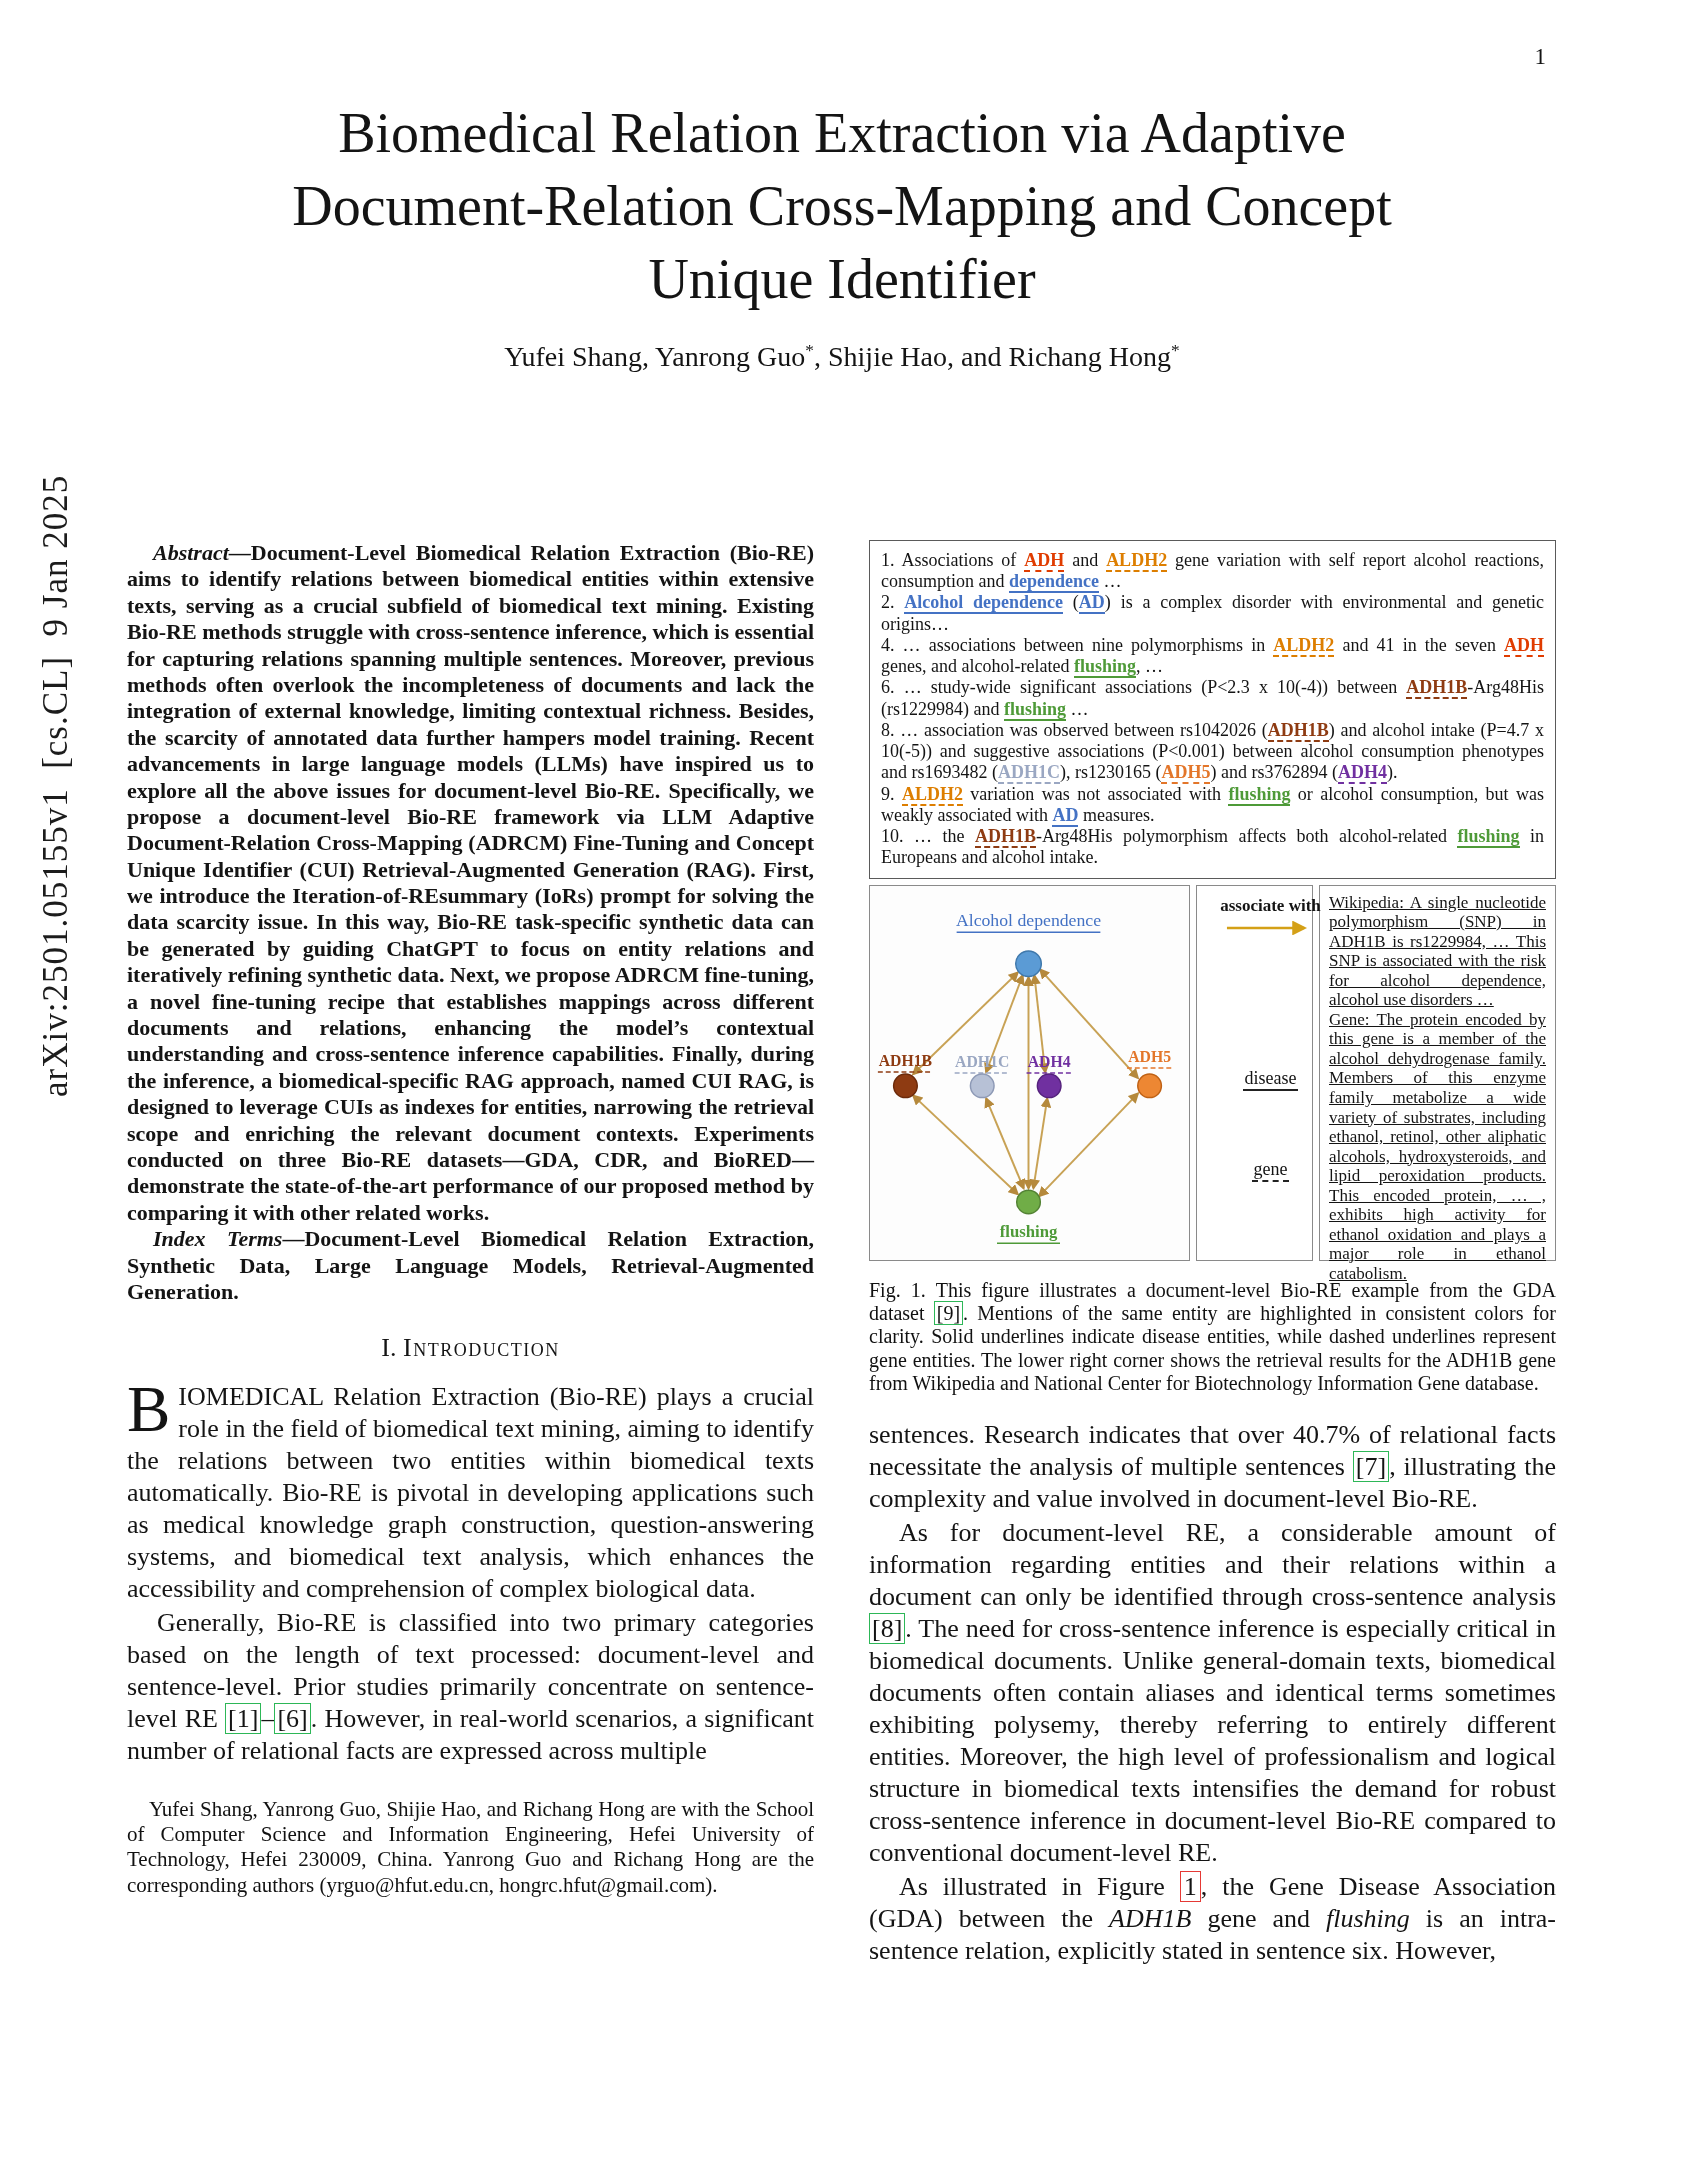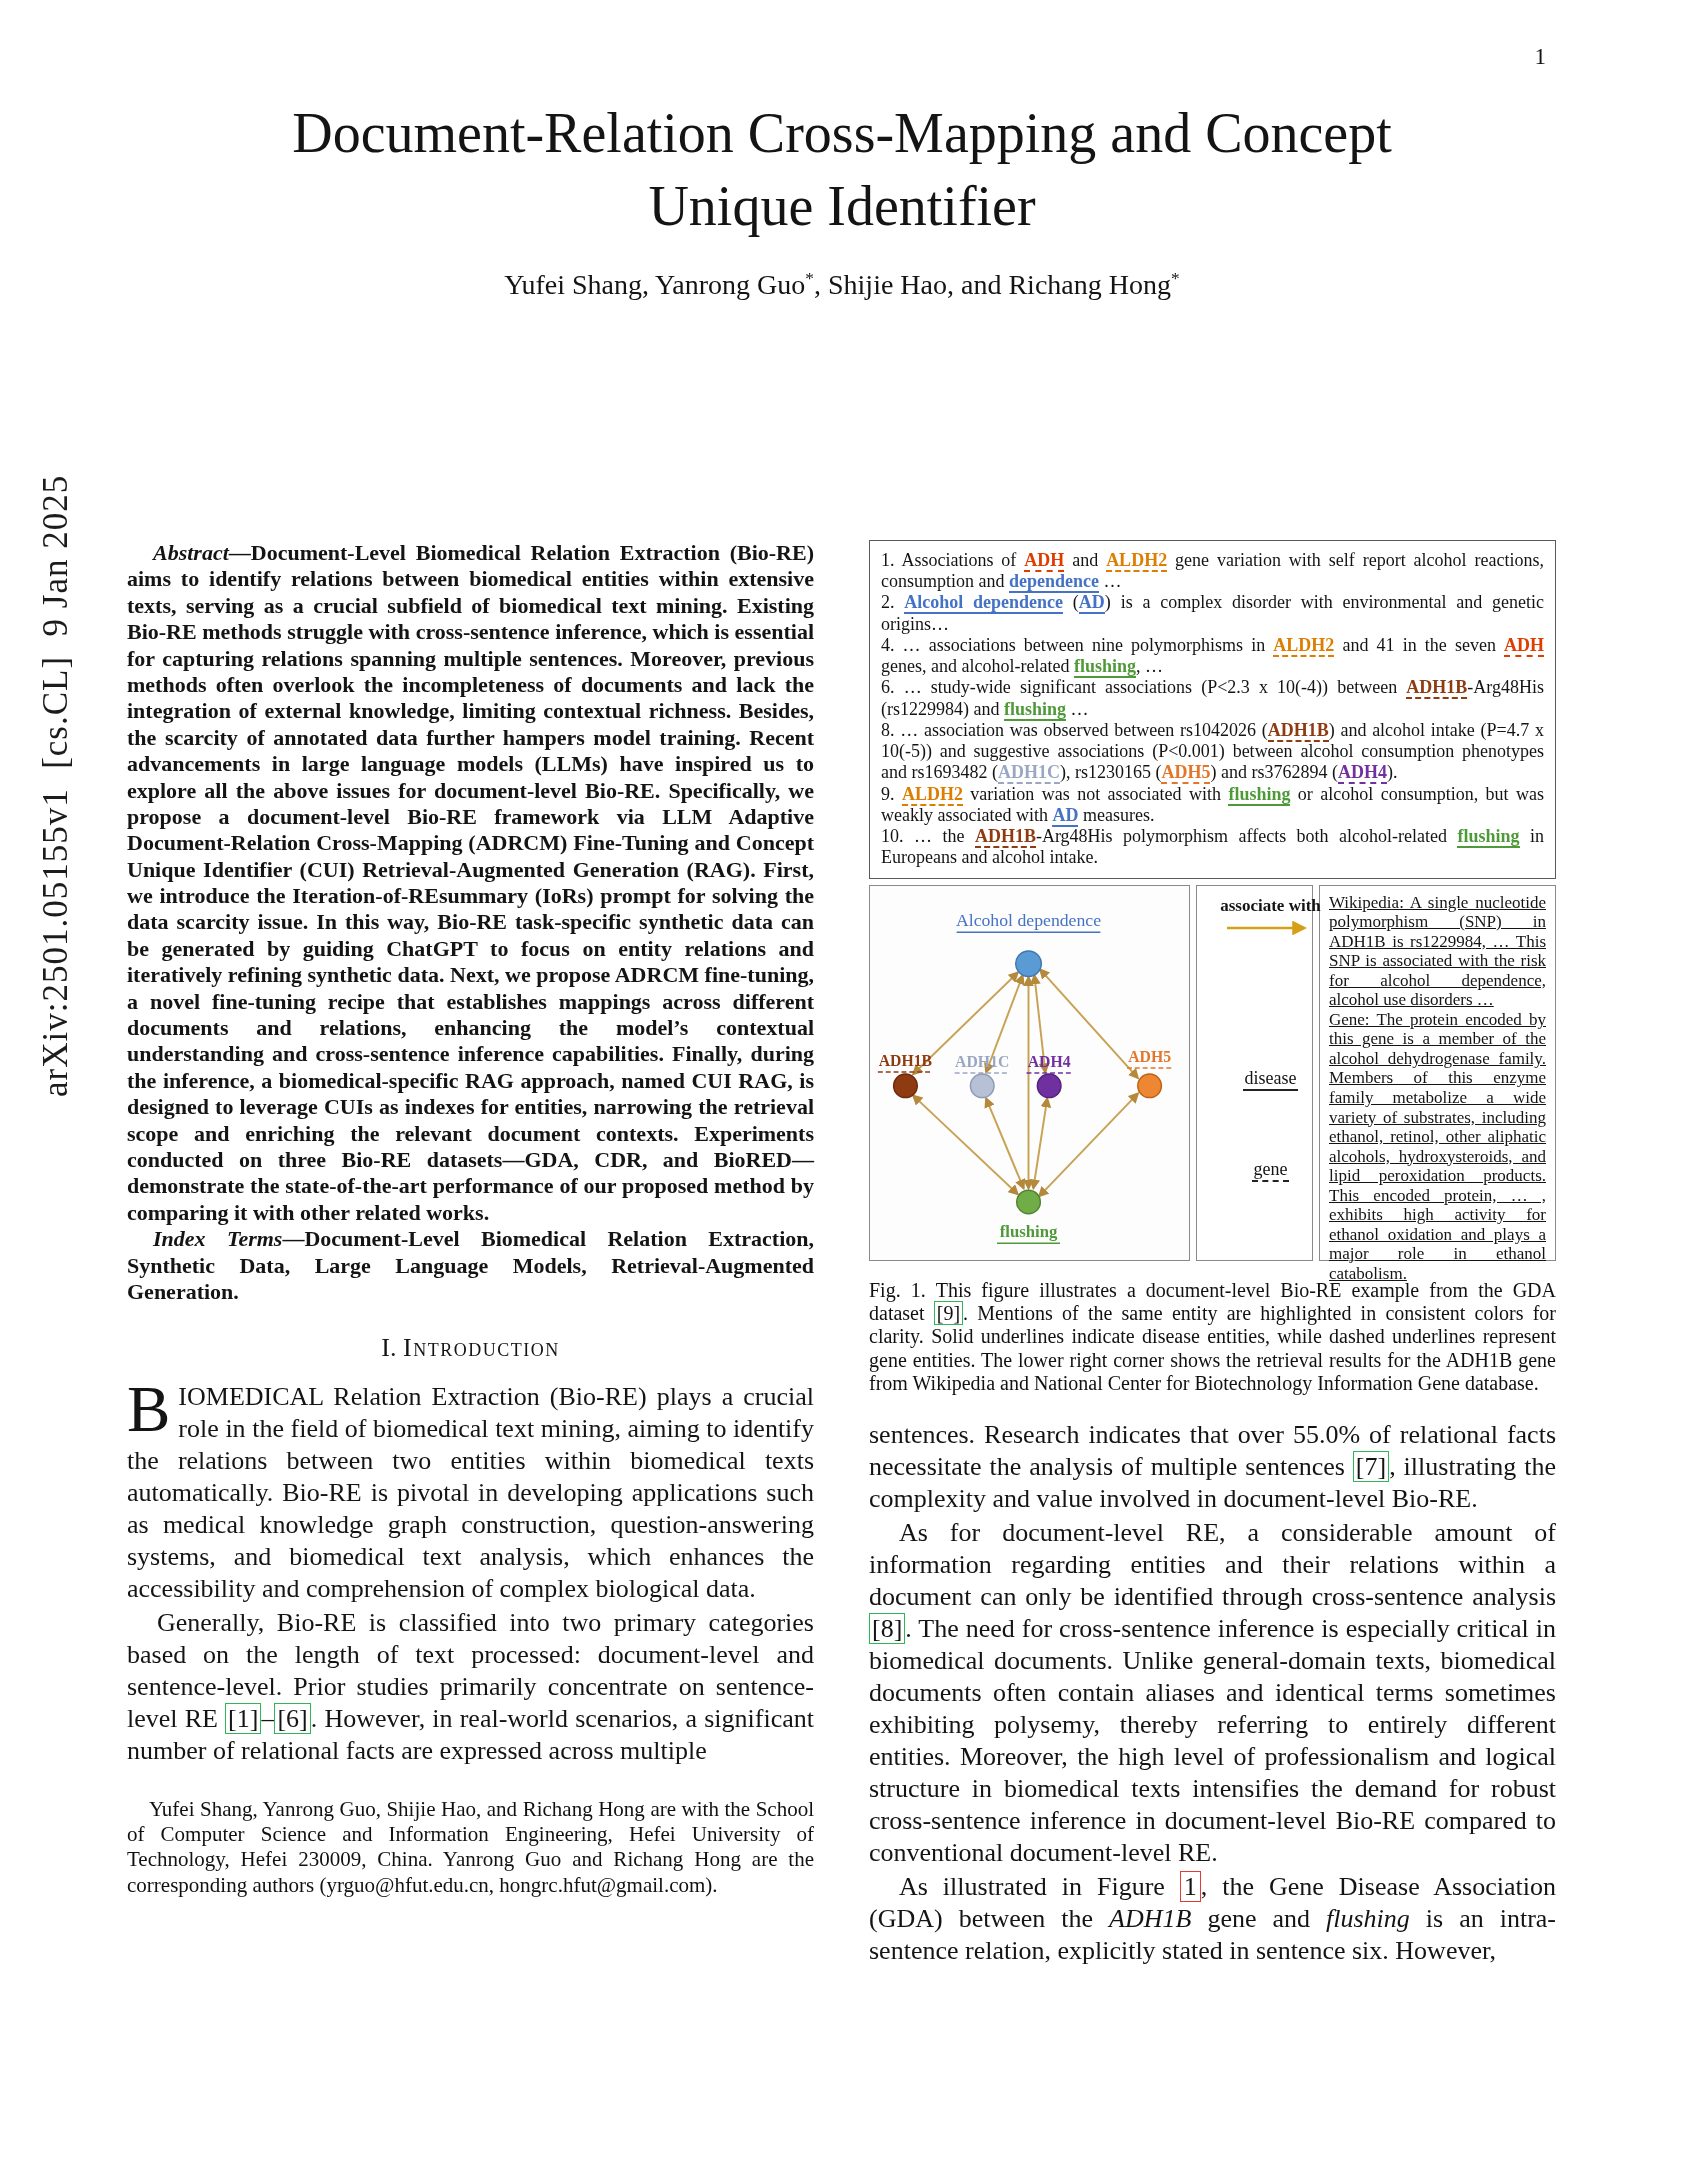--- a/index.html
+++ b/index.html
@@ -89,20 +89,21 @@
 <body>
 
 <div class="page">
 
   <div class="page-number">1</div>
 
   <div class="arxiv">arXiv:2501.05155v1  [cs.CL]  9 Jan 2025</div>
 
   <header class="titleblock">
     <div class="title">
+      <div>Biomedical Relation Extraction via Adaptive</div>
       <div>Document-Relation Cross-Mapping and Concept</div>
       <div>Unique Identifier</div>
     </div>
     <div class="authors"><span>Yufei Shang, Yanrong Guo</span><span class="s-sup">*</span><span>, Shijie Hao, and Richang Hong</span><span class="s-sup">*</span></div>
   </header>
 
   <div class="columns">
 
     <div class="col">
       <p class="abstract"><span class="s-bi">Abstract</span><span class="s-b">—Document-Level Biomedical Relation Extraction (Bio-RE) aims to identify relations between biomedical entities within extensive texts, serving as a crucial subfield of biomedical text mining. Existing Bio-RE methods struggle with cross-sentence inference, which is essential for capturing relations spanning multiple sentences. Moreover, previous methods often overlook the incompleteness of documents and lack the integration of external knowledge, limiting contextual richness. Besides, the scarcity of annotated data further hampers model training. Recent advancements in large language models (LLMs) have inspired us to explore all the above issues for document-level Bio-RE. Specifically, we propose a document-level Bio-RE framework via LLM Adaptive Document-Relation Cross-Mapping (ADRCM) Fine-Tuning and Concept Unique Identifier (CUI) Retrieval-Augmented Generation (RAG). First, we introduce the Iteration-of-REsummary (IoRs) prompt for solving the data scarcity issue. In this way, Bio-RE task-specific synthetic data can be generated by guiding ChatGPT to focus on entity relations and iteratively refining synthetic data. Next, we propose ADRCM fine-tuning, a novel fine-tuning recipe that establishes mappings across different documents and relations, enhancing the model’s contextual understanding and cross-sentence inference capabilities. Finally, during the inference, a biomedical-specific RAG approach, named CUI RAG, is designed to leverage CUIs as indexes for entities, narrowing the retrieval scope and enriching the relevant document contexts. Experiments conducted on three Bio-RE datasets—GDA, CDR, and BioRED—demonstrate the state-of-the-art performance of our proposed method by comparing it with other related works.</span></p>
@@ -195,19 +196,19 @@
 
           <div class="fig-kb">
             <p>Wikipedia: A single nucleotide polymorphism (SNP) in ADH1B is rs1229984, … This SNP is associated with the risk for alcohol dependence, alcohol use disorders …</p>
             <p>Gene: The protein encoded by this gene is a member of the alcohol dehydrogenase family. Members of this enzyme family metabolize a wide variety of substrates, including ethanol, retinol, other aliphatic alcohols, hydroxysteroids, and lipid peroxidation products. This encoded protein, … , exhibits high activity for ethanol oxidation and plays a major role in ethanol catabolism.</p>
           </div>
         </div>
 
         <figcaption class="caption"><span class="s-figlabel">Fig. 1.</span><span>This figure illustrates a document-level Bio-RE example from the GDA dataset </span><span class="s-cite">[9]</span><span>. Mentions of the same entity are highlighted in consistent colors for clarity. Solid underlines indicate disease entities, while dashed underlines represent gene entities. The lower right corner shows the retrieval results for the ADH1B gene from Wikipedia and National Center for Biotechnology Information Gene database.</span></figcaption>
       </figure>
 
-      <p class="body-par no-indent after-figure"><span>sentences. Research indicates that over 55.0% of relational facts necessitate the analysis of multiple sentences </span><span class="s-cite">[7]</span><span>, illustrating the complexity and value involved in document-level Bio-RE.</span></p>
+      <p class="body-par no-indent after-figure"><span>sentences. Research indicates that over 40.7% of relational facts necessitate the analysis of multiple sentences </span><span class="s-cite">[7]</span><span>, illustrating the complexity and value involved in document-level Bio-RE.</span></p>
       <p class="body-par"><span>As for document-level RE, a considerable amount of information regarding entities and their relations within a document can only be identified through cross-sentence analysis </span><span class="s-cite">[8]</span><span>. The need for cross-sentence inference is especially critical in biomedical documents. Unlike general-domain texts, biomedical documents often contain aliases and identical terms sometimes exhibiting polysemy, thereby referring to entirely different entities. Moreover, the high level of professionalism and logical structure in biomedical texts intensifies the demand for robust cross-sentence inference in document-level Bio-RE compared to conventional document-level RE.</span></p>
       <p class="body-par"><span>As illustrated in Figure </span><span class="s-ref">1</span><span>, the Gene Disease Association (GDA) between the </span><span class="s-i">ADH1B</span><span> gene and </span><span class="s-i">flushing</span><span> is an intra-sentence relation, explicitly stated in sentence six. However,</span></p>
     </div>
   </div>
 </div>
 
 
 </body></html>

